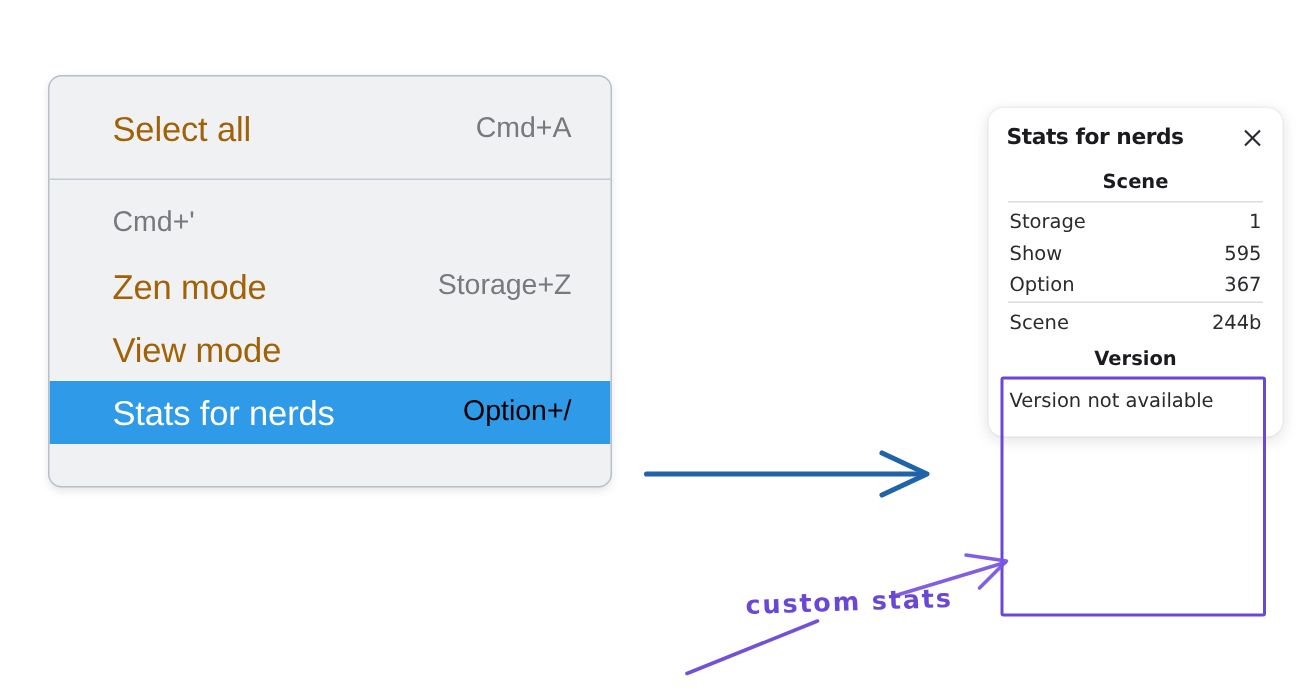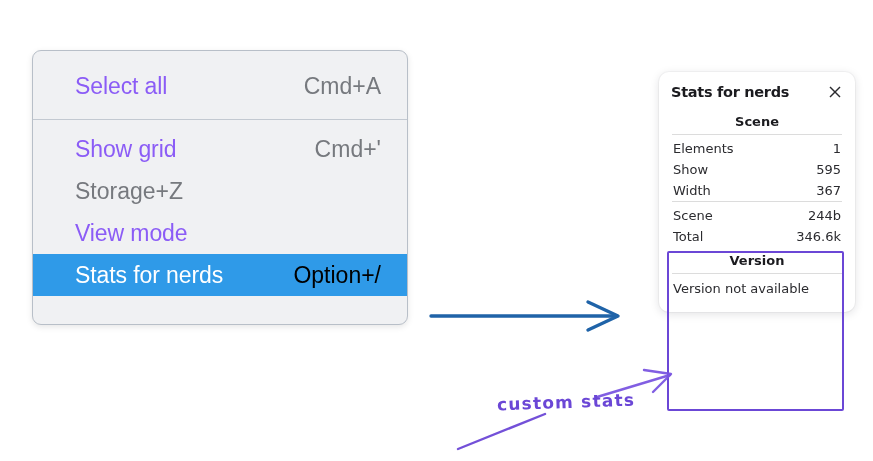--- a/index.html
+++ b/index.html
@@ -44,26 +44,26 @@
     display: flex;
     align-items: center;
     justify-content: space-between;
     padding: 2px 26px 2px 42px;
     height: 42px;
     box-sizing: border-box;
     cursor: default;
   }
   .menu-item .label {
     font-size: 23px;
-    color: #8b5cf6;
+    color: #a16207;
     letter-spacing: -0.1px;
     white-space: nowrap;
   }
   .menu-item .shortcut {
-    font-size: 23px;
+    font-size: 19px;
     color: #76797e;
     white-space: nowrap;
   }
   .menu-item.selected {
     background: #2f9ae8;
   }
   .menu-item.selected .label {
     color: #ffffff;
   }
   .menu-item.selected .shortcut {
@@ -178,24 +178,24 @@
     <div class="menu-item">
       <span class="label">Select all</span>
       <span class="shortcut">Cmd+A</span>
     </div>
   </div>
 
   <div class="menu-divider"></div>
 
   <div class="menu-section">
     <div class="menu-item">
-      <span class="label">Show grid</span>
       <span class="shortcut">Cmd+'</span>
     </div>
     <div class="menu-item">
+      <span class="label">Zen mode</span>
       <span class="shortcut">Storage+Z</span>
     </div>
     <div class="menu-item">
       <span class="label">View mode</span>
     </div>
     <div class="menu-item selected">
       <span class="label">Stats for nerds</span>
       <span class="shortcut">Option+/</span>
     </div>
   </div>
@@ -212,42 +212,38 @@
         <line x1="3" y1="3" x2="13" y2="13" stroke="#2b2b2f" stroke-width="1.4"></line>
         <line x1="13" y1="3" x2="3" y2="13" stroke="#2b2b2f" stroke-width="1.4"></line>
       </svg>
     </span>
   </div>
 
   <div>
     <div class="section-head">Scene</div>
     <div class="rule"></div>
     <div class="stat-row">
-      <span class="k">Elements</span>
+      <span class="k">Storage</span>
       <span class="v">1</span>
     </div>
     <div class="stat-row">
       <span class="k">Show</span>
       <span class="v">595</span>
     </div>
     <div class="stat-row">
-      <span class="k">Width</span>
+      <span class="k">Option</span>
       <span class="v">367</span>
     </div>
   </div>
 
   <div>
     <div class="rule"></div>
     <div class="stat-row">
       <span class="k">Scene</span>
       <span class="v">244b</span>
-    </div>
-    <div class="stat-row">
-      <span class="k">Total</span>
-      <span class="v">346.6k</span>
     </div>
   </div>
 
   <div>
     <div class="section-head">Version</div>
     <div class="rule"></div>
     <div class="single-row">Version not available</div>
   </div>
 
 </div>

